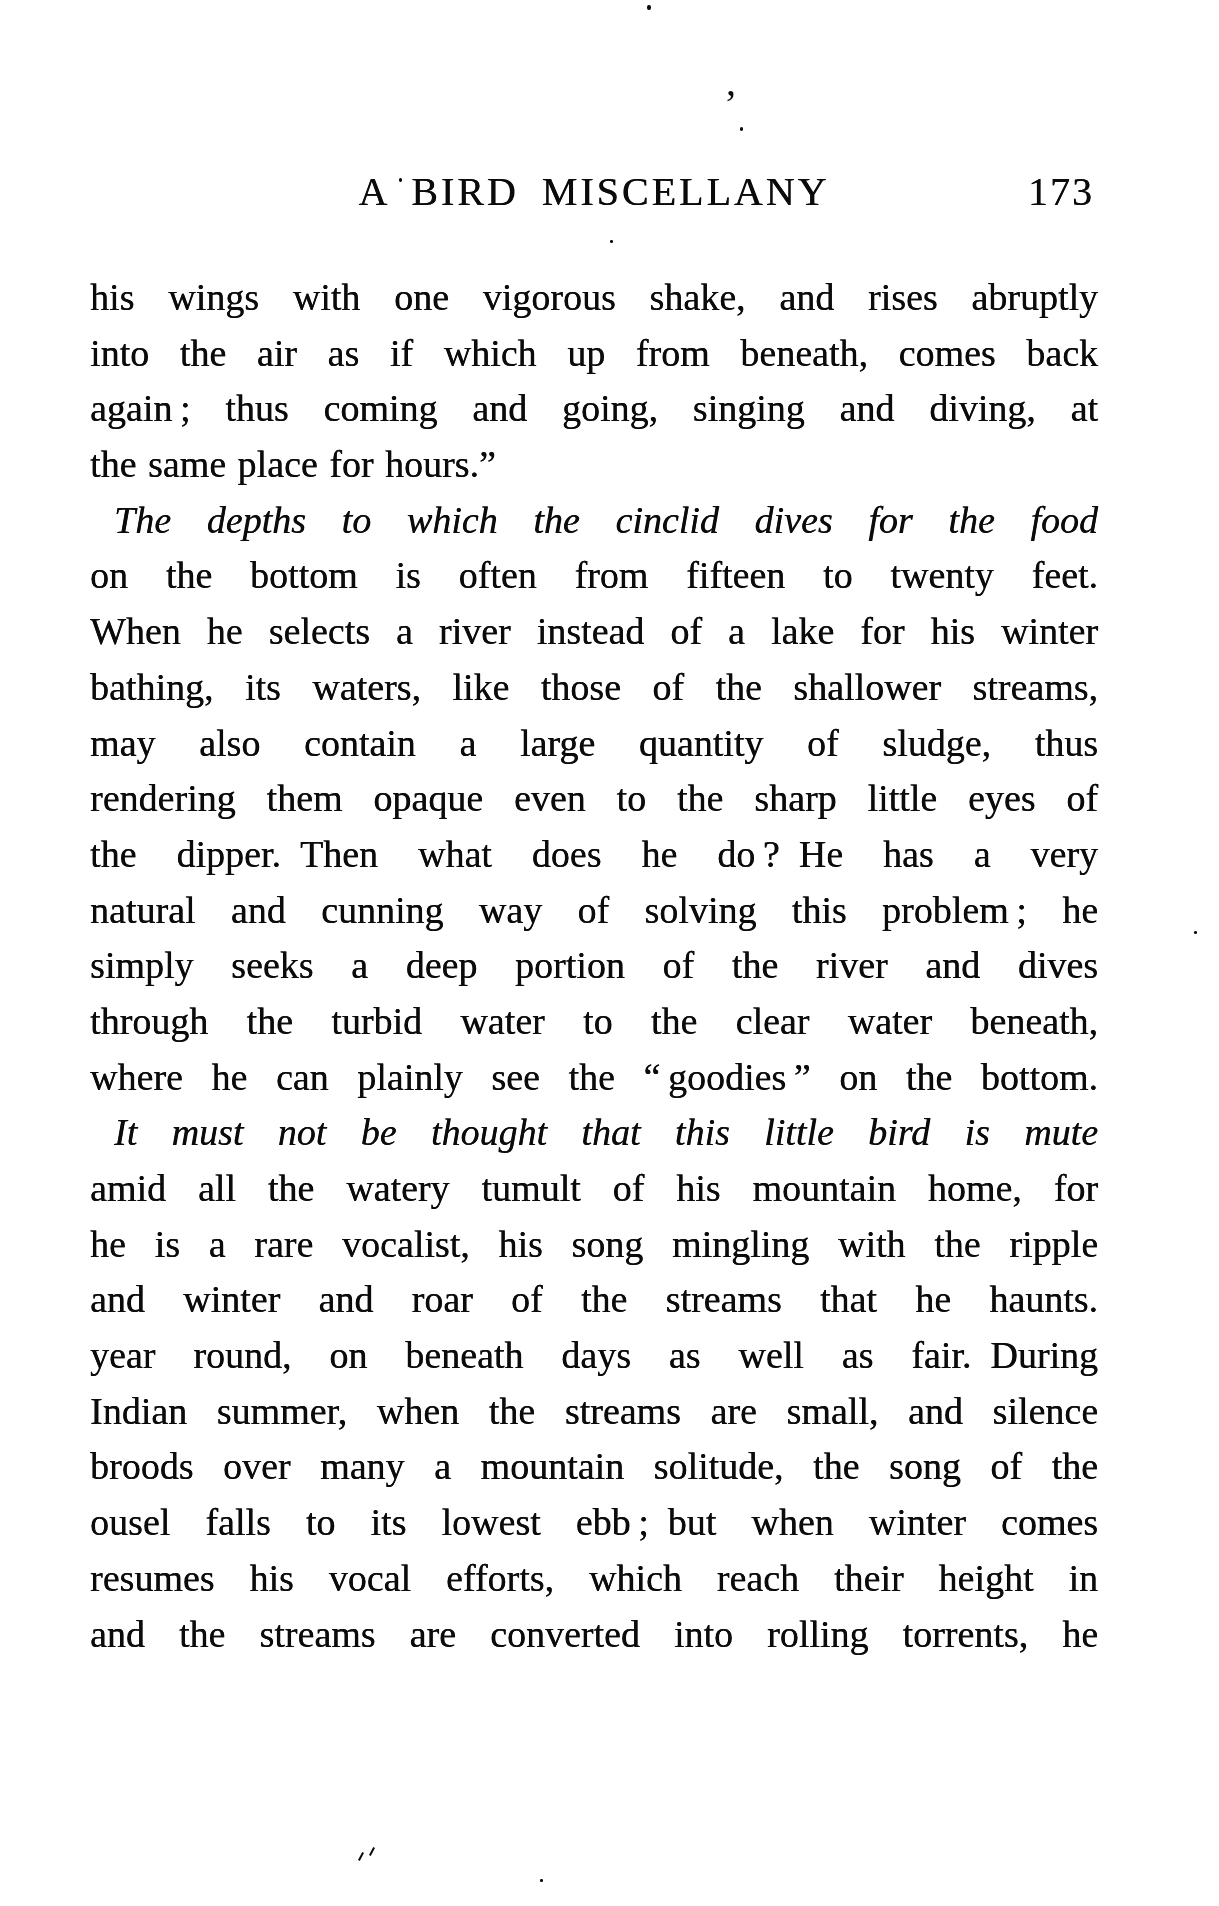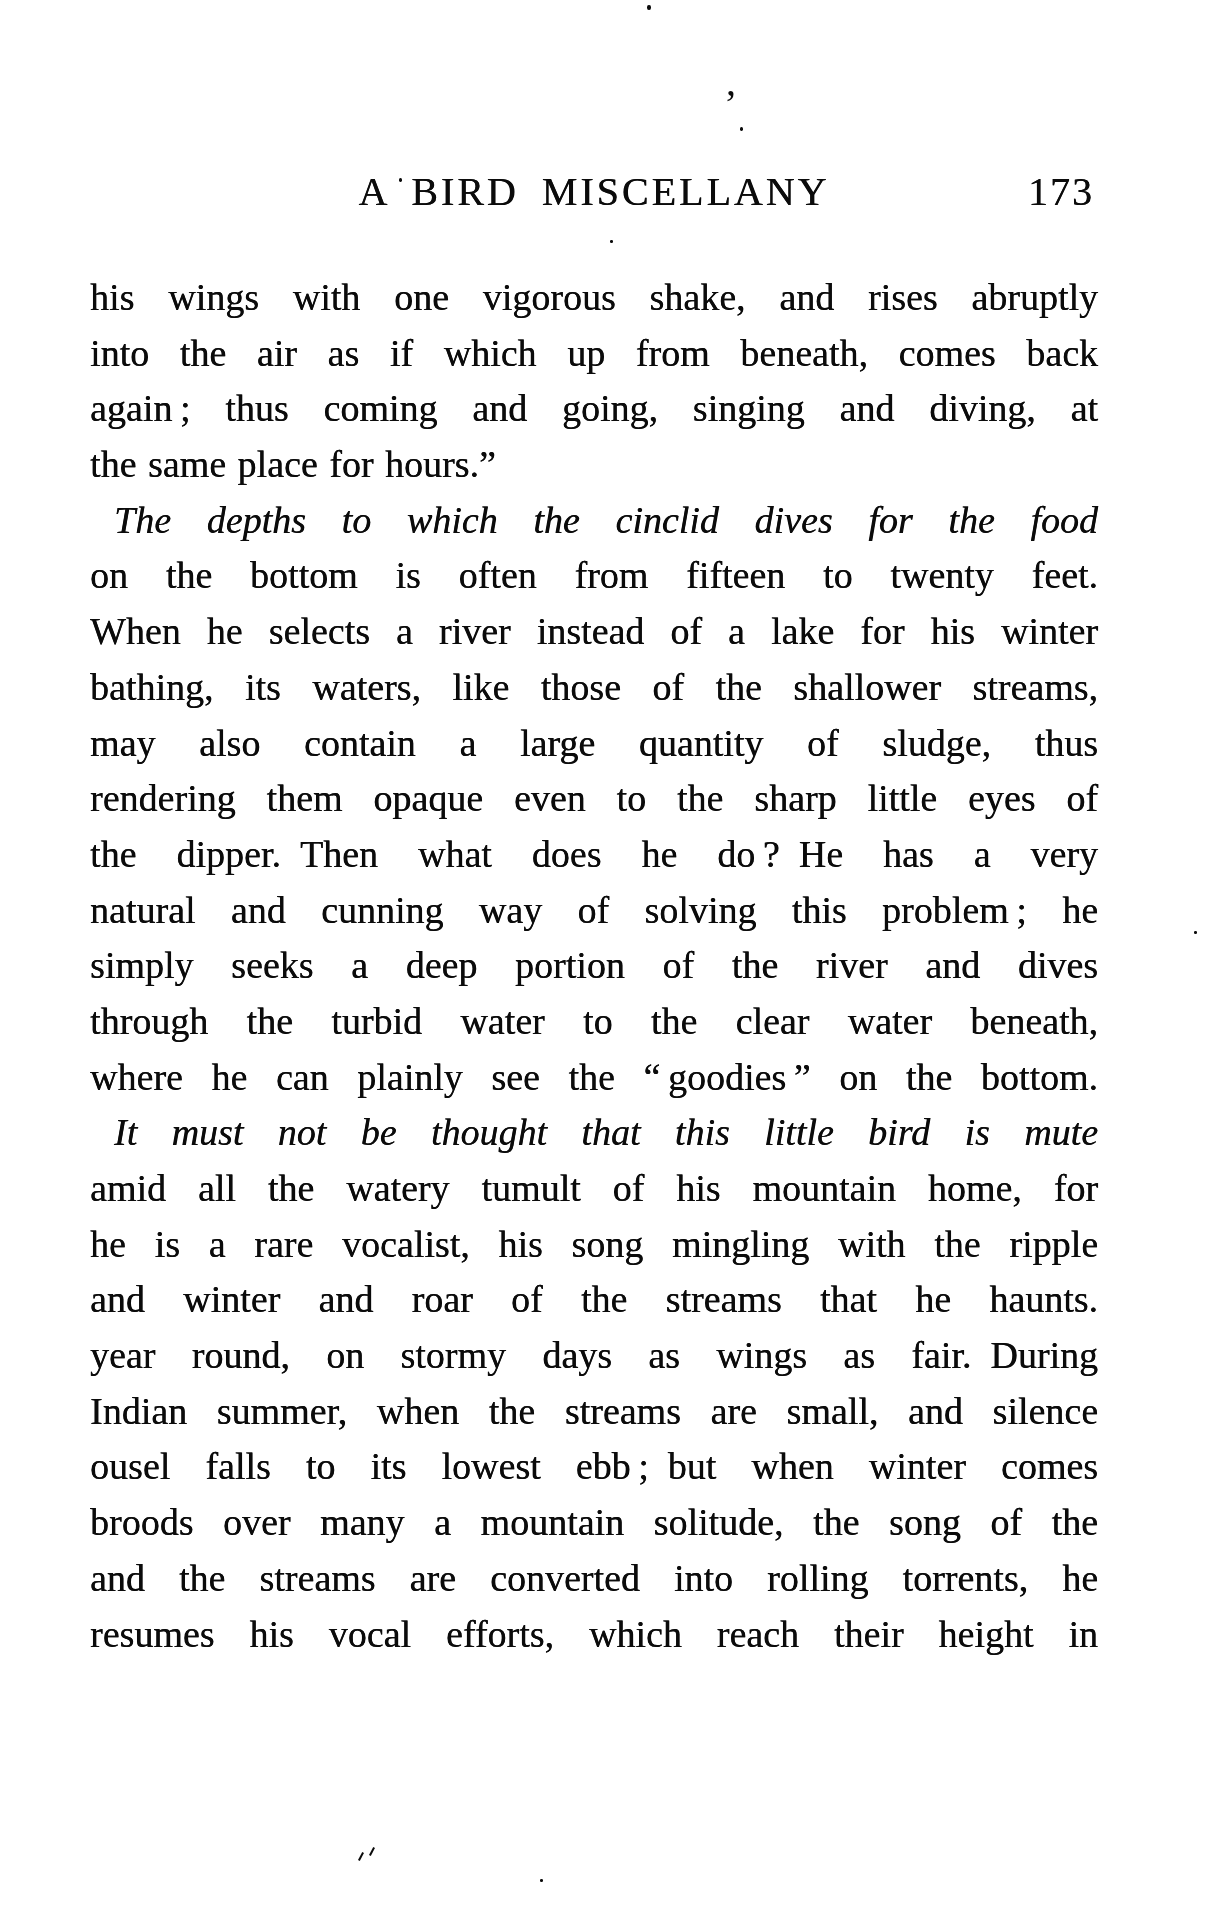--- a/index.html
+++ b/index.html
@@ -95,26 +95,26 @@
         <div class="text-line">natural and cunning way of solving this problem ; he</div>
         <div class="text-line">simply seeks a deep portion of the river and dives</div>
         <div class="text-line">through the turbid water to the clear water beneath,</div>
         <div class="text-line">where he can plainly see the “ goodies ” on the bottom.</div>
       </div>
       <div class="paragraph">
         <div class="text-line indent">It must not be thought that this little bird is mute</div>
         <div class="text-line">amid all the watery tumult of his mountain home, for</div>
         <div class="text-line">he is a rare vocalist, his song mingling with the ripple</div>
         <div class="text-line">and winter and roar of the streams that he haunts.</div>
-        <div class="text-line">year round, on stormy days as wings as fair. During</div>
+        <div class="text-line">year round, on beneath days as well as fair. During</div>
         <div class="text-line">Indian summer, when the streams are small, and silence</div>
+        <div class="text-line">broods over many a mountain solitude, the song of the</div>
         <div class="text-line">ousel falls to its lowest ebb ; but when winter comes</div>
-        <div class="text-line">broods over many a mountain solitude, the song of the</div>
+        <div class="text-line">resumes his vocal efforts, which reach their height in</div>
         <div class="text-line">and the streams are converted into rolling torrents, he</div>
-        <div class="text-line">resumes his vocal efforts, which reach their height in</div>
       </div>
     </main>
 
   <div class="marks-layer">
       <div class="ink-mark dot" style="left: 647px; top: 5px; width: 4px; height: 5px;"></div>
       <div class="ink-mark glyph" style="left: 724px; top: 84px; font-size: 40px;">’</div>
       <div class="ink-mark dot" style="left: 740px; top: 127px; width: 3px; height: 4px;"></div>
       <div class="ink-mark dot" style="left: 399px; top: 178px; width: 3px; height: 4px;"></div>
       <div class="ink-mark dot" style="left: 610px; top: 240px; width: 3px; height: 3px;"></div>
       <div class="ink-mark dot" style="left: 1194px; top: 931px; width: 3px; height: 3px;"></div>

